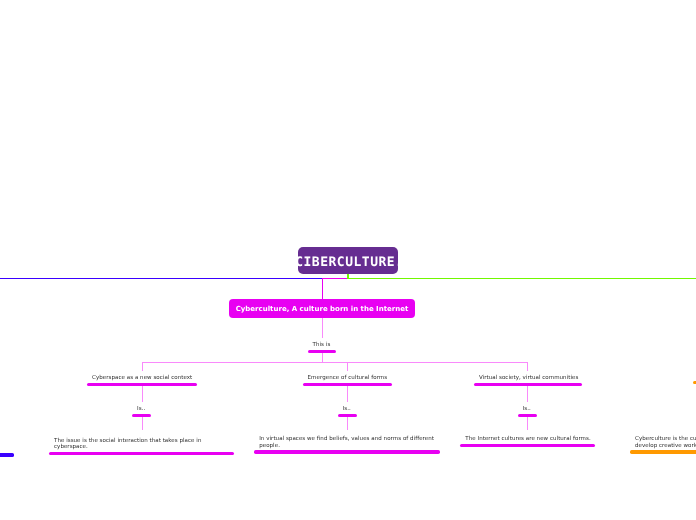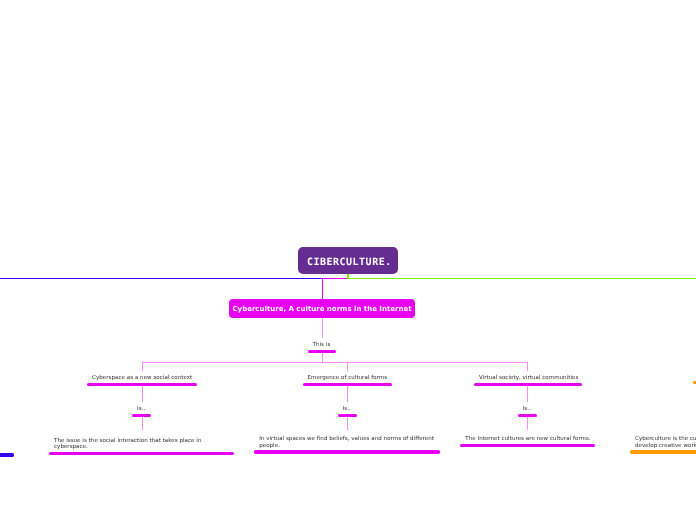--- a/index.html
+++ b/index.html
@@ -3,21 +3,21 @@
 <meta charset="utf-8">
 <title>CIBERCULTURE.</title>
 <style>
   html,body{margin:0;padding:0;}
   body{width:696px;height:520px;background:#ffffff;overflow:hidden;
        font-family:"DejaVu Sans",sans-serif;-webkit-font-smoothing:antialiased;text-rendering:geometricPrecision;}
   #canvas{position:relative;width:696px;height:520px;transform:translateZ(0);}
   .ln{position:absolute;}
   .rootbox>span{position:relative;left:1.2px;top:2.2px;}
   .rootbox{position:absolute;border-radius:5px;color:#fff;font-weight:bold;
-    font-family:"DejaVu Sans Mono",monospace;font-size:10px;letter-spacing:0.5px;
+    font-family:"DejaVu Sans Mono",monospace;font-size:13px;letter-spacing:0.5px;
     display:flex;align-items:center;justify-content:center;white-space:nowrap;}
   .l1box{position:absolute;border-radius:4px;color:#fff;font-weight:bold;
     font-size:7px;display:flex;align-items:center;justify-content:center;white-space:nowrap;}
   .leaf{position:absolute;display:flex;flex-direction:column;align-items:stretch;}
   .leaf .txt{color:#2d2d2d;font-size:5.5px;line-height:6.35px;display:block;
              white-space:pre;padding:0 5px;text-align:left;letter-spacing:0.05px;}
   .leaf .ul{display:block;height:3.3px;border-radius:1.65px;margin-top:1.4px;}
   .ln.thin{background:#f98afb;}
 </style>
 </head>
@@ -29,21 +29,21 @@
   <div class="ln" style="left:322px;top:277.85px;width:26.5px;height:1.4px;background:#e800f2;"></div>
   <div class="ln" style="left:347.3px;top:277.85px;width:348.7px;height:1.4px;background:#72f800;"></div>
   <div class="ln" style="left:347.3px;top:272.6px;width:1.4px;height:6.6px;background:#72f800;"></div>
   <div class="ln" style="left:321.5px;top:277.85px;width:1.4px;height:21.5px;background:#e800f2;"></div>
 
   <div class="rootbox" style="left:297.8px;top:247.3px;width:100.7px;height:26.3px;background:#662D91;">
     <span>CIBERCULTURE.</span>
   </div>
 
   <div class="l1box" style="left:228.6px;top:299.3px;width:186.8px;height:18.6px;background:#e800f2;">
-    <span>Cyberculture, A culture norms in the Internet</span>
+    <span>Cyberculture, A culture born in the Internet</span>
   </div>
 
   <div class="ln thin" style="left:321.8px;top:318px;width:1px;height:20px;"></div>
   <div class="ln thin" style="left:321.8px;top:351px;width:1px;height:11.5px;"></div>
   <div class="ln thin" style="left:141.8px;top:362.1px;width:386.4px;height:1px;"></div>
   <div class="ln thin" style="left:141.8px;top:362.1px;width:1px;height:8.5px;"></div>
   <div class="ln thin" style="left:347.3px;top:362.1px;width:1px;height:8.5px;"></div>
   <div class="ln thin" style="left:527.4px;top:362.1px;width:1px;height:8.5px;"></div>
   <div class="ln thin" style="left:141.8px;top:385.4px;width:1px;height:16.2px;"></div>
   <div class="ln thin" style="left:347.3px;top:385.4px;width:1px;height:16.2px;"></div>

